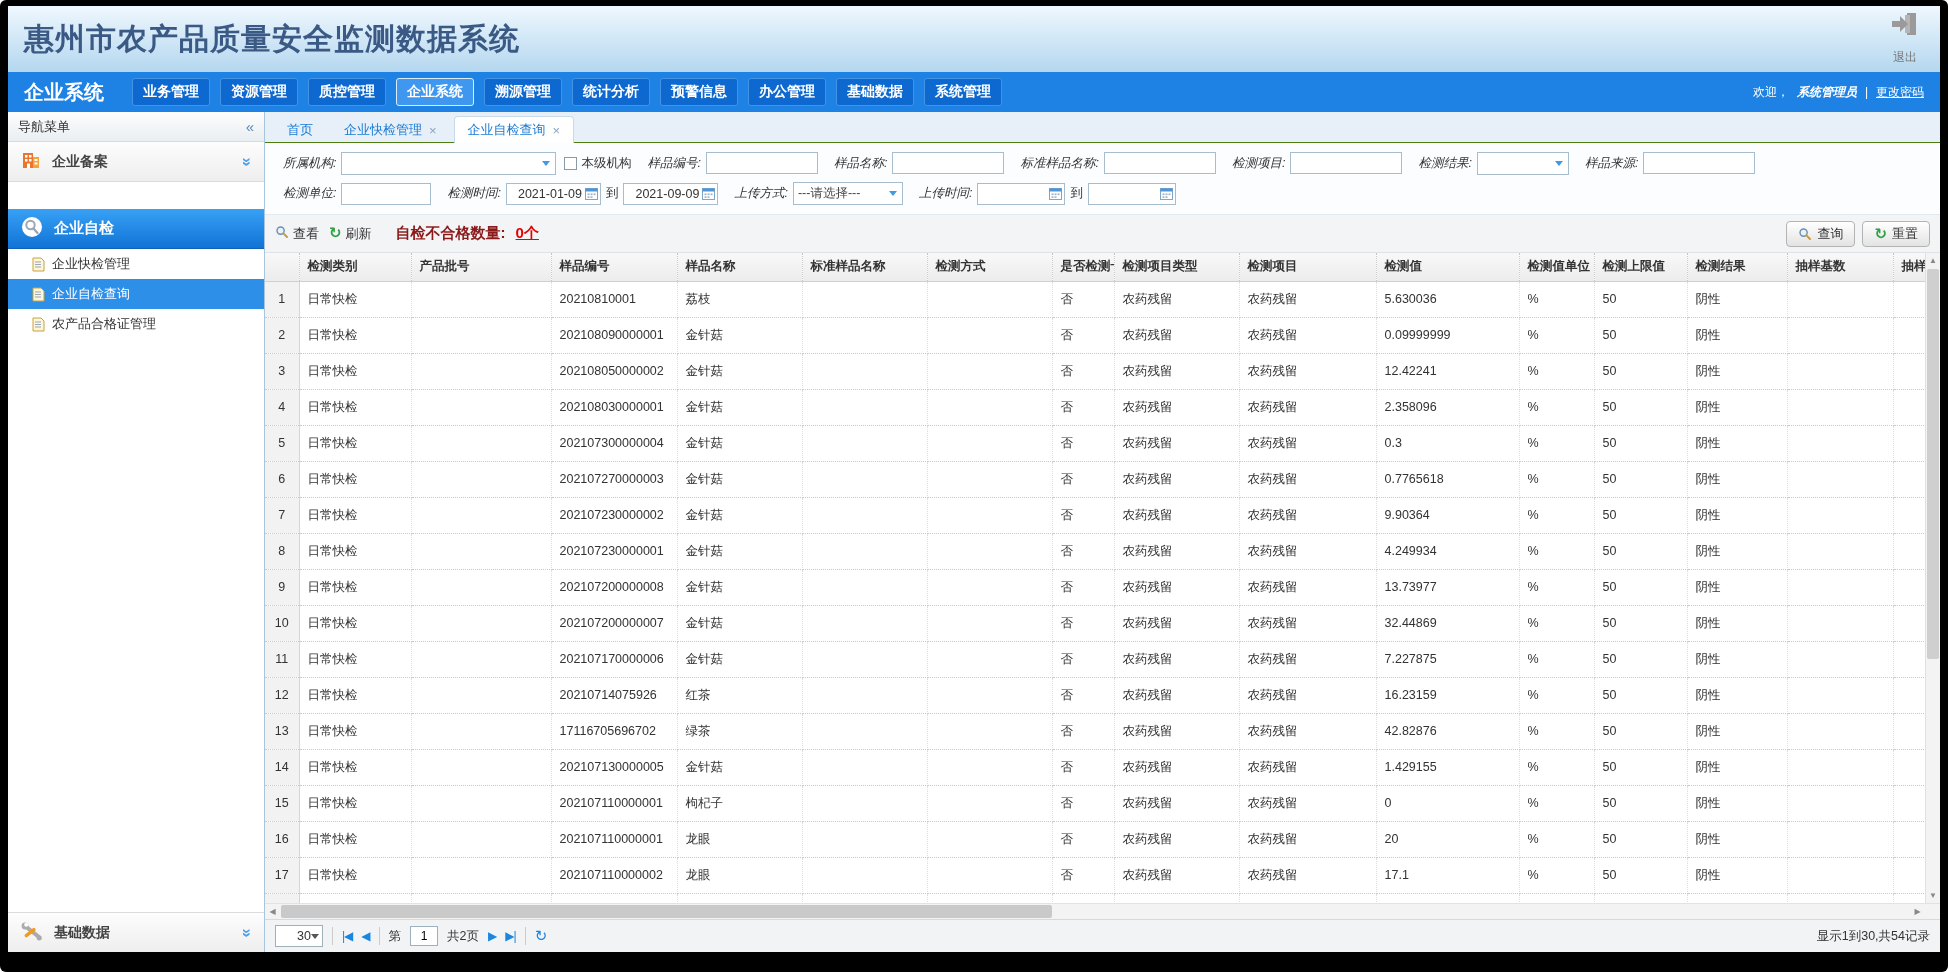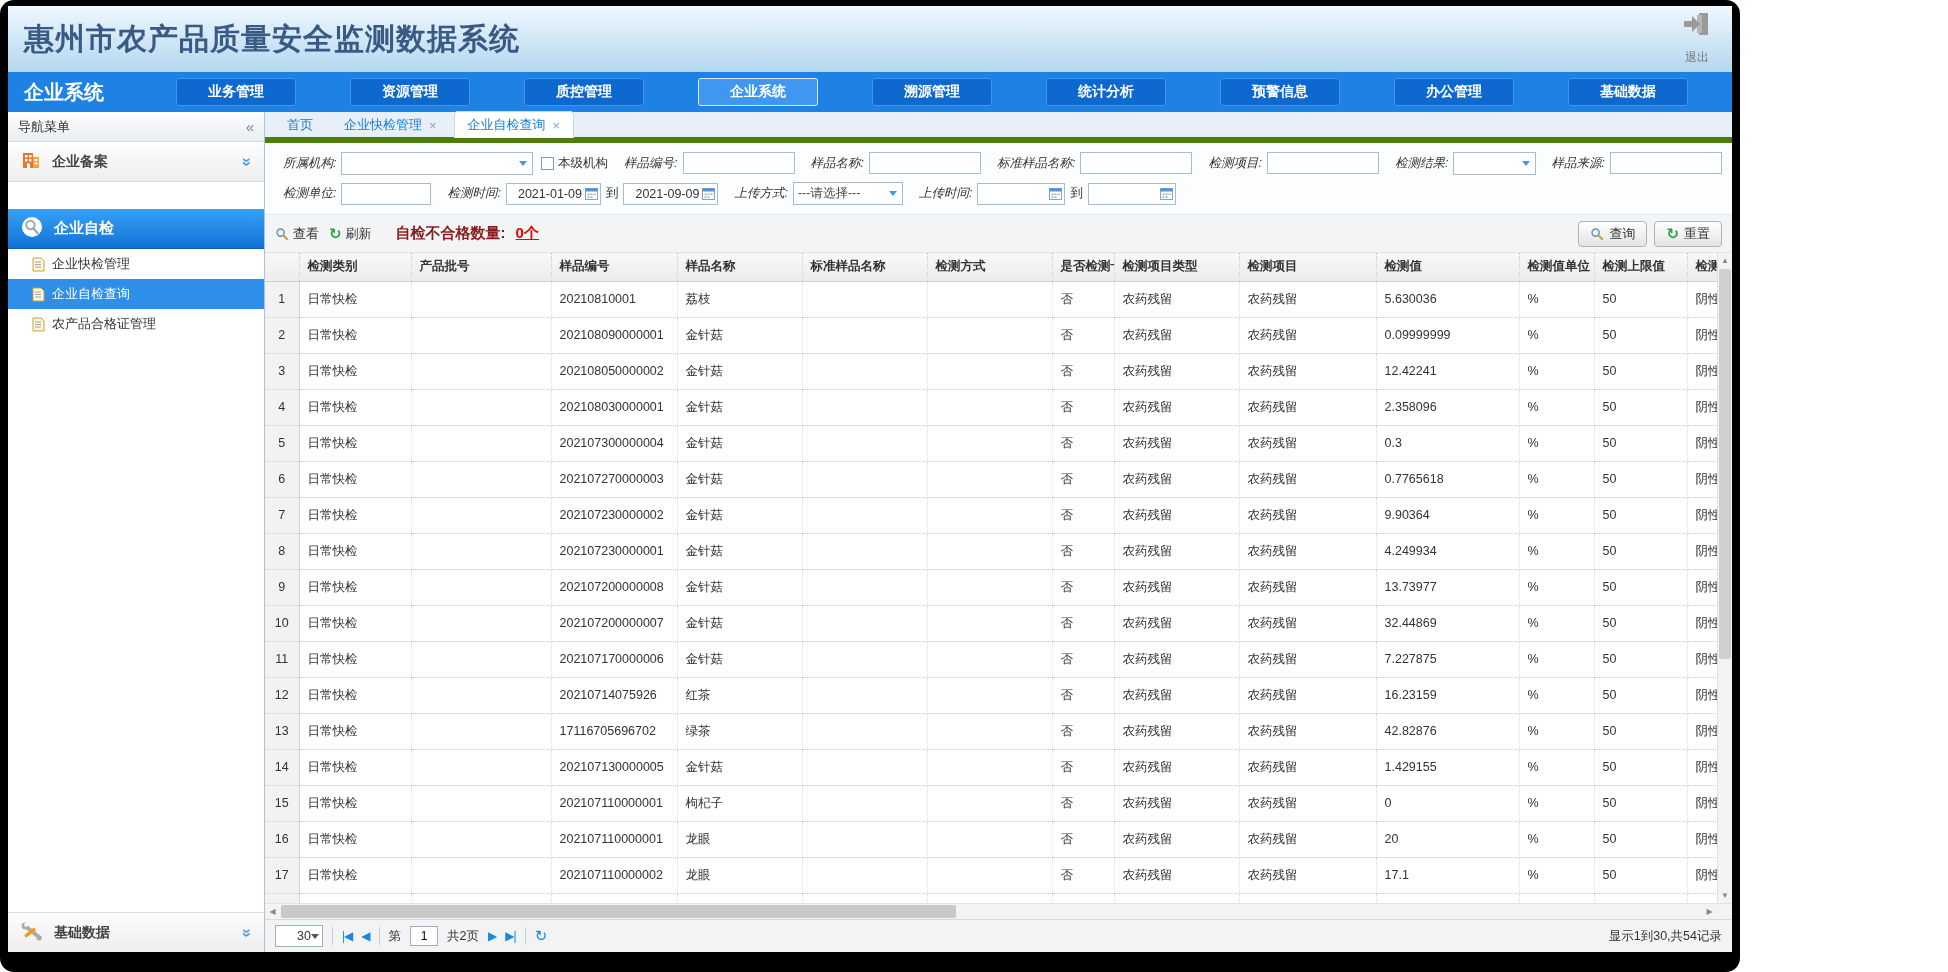--- a/index.html
+++ b/index.html
@@ -1,29 +1,29 @@
 <!DOCTYPE html>
 <html><head>
 <meta charset="utf-8">
 <style>
   * { margin:0; padding:0; box-sizing:border-box; }
   html,body { width:1948px; height:972px; background:#fff; font-family:"Liberation Sans","DejaVu Sans",sans-serif; }
-  .frame { width:1740px; height:972px; background:#000; border-radius:14px; padding:6px 8px 20px 8px; }
+  .frame { width:1948px; height:972px; background:#000; border-radius:6px; padding:6px 8px 20px 8px; }
   .app { width:100%; height:100%; background:#fff; display:flex; flex-direction:column; overflow:hidden; }
 
   
   .top-header { height:66px; flex:0 0 66px; background:linear-gradient(#eff8fe,#b4d7ef); display:flex; align-items:center; justify-content:space-between; padding:0 20px 0 16px; }
   .app-title { font-size:30px; font-weight:bold; color:#3a5a85; letter-spacing:1px; }
   .logout { display:flex; flex-direction:column; align-items:center; gap:10px; color:#777; font-size:12px; cursor:pointer; }
 
   
   .navbar { height:40px; flex:0 0 40px; background:#1e82e4; display:flex; align-items:center; padding:0 16px; color:#fff; }
   .sys-label { font-size:20px; font-weight:bold; margin-right:28px; white-space:nowrap; }
   .nav-items { display:flex; gap:10px; align-items:center; }
-  .nav-item { background:#0d68cf; border:1px solid #4392e4; border-radius:3px; padding:4px 31px; font-size:14px; font-weight:bold; cursor:pointer; white-space:nowrap;margin-left:44px; }
+  .nav-item { background:#0d68cf; border:1px solid #4392e4; border-radius:3px; padding:4px 10px; font-size:14px; font-weight:bold; cursor:pointer; white-space:nowrap; }
   .nav-item.active { background:#3f97ef; border-color:#d9edfc; }
   .nav-right { margin-left:auto; display:flex; align-items:center; gap:8px; font-size:12px; white-space:nowrap; }
   .nav-user { font-weight:bold; font-style:italic; }
   .change-pwd { text-decoration:underline; cursor:pointer; color:#fff; }
 
   
   .body { flex:1; display:flex; min-height:0; }
 
   
   aside { width:257px; flex:0 0 257px; background:#fff; border-right:1px solid #a9c5dc; display:flex; flex-direction:column; }
@@ -33,21 +33,21 @@
   .group .chev { margin-left:auto; color:#4da0e8; transform:rotate(90deg); font-size:16px; font-weight:bold; }
   .group.active { background:linear-gradient(#38a1f5,#1173d6); color:#fff; font-size:15px; border-bottom:1px solid #1062b8;margin-top:27px; }
   .sub-item { height:30px; flex:0 0 30px; display:flex; align-items:center; gap:7px; padding-left:24px; font-size:13px; color:#333; cursor:pointer; background:#fff; }
   .sub-item.active { background:#2e8fe8; color:#fff; }
   .side-spacer { flex:1; }
   .group.bottom { border-top:1px solid #dcdcdc; border-bottom:none; }
 
   
   main { flex:1; display:flex; flex-direction:column; min-width:0; background:#fff; }
 
-  .tabbar { height:31px; flex:0 0 31px; background:#e7f0f8; border-bottom:6px solid #4d7c0f; display:flex; align-items:flex-end; padding-left:8px; gap:3px; }
+  .tabbar { height:31px; flex:0 0 31px; background:#e7f0f8; border-bottom:1px solid #4d7c0f; display:flex; align-items:flex-end; padding-left:8px; gap:3px; }
   .tab { height:27px; display:flex; align-items:center; gap:7px; padding:0 13px; font-size:13px; color:#1a7ad4; cursor:pointer; border:1px solid transparent; border-bottom:none; border-radius:4px 4px 0 0; position:relative; top:1px; }
   .tab.active { background:#fff; border-color:#c8daea; }
   .tab-close { color:#8aa4bd; font-size:13px; }
 
   
   .filters { flex:0 0 72px; background:#fbfdff; border-bottom:1px solid #e2eaf1; padding:5px 10px; display:flex; flex-direction:column; justify-content:space-around; }
   .frow { display:flex; align-items:center; font-size:12.5px; color:#333; white-space:nowrap; }
   .flabel { margin-left:16px; margin-right:5px;font-style:italic; }
   .flabel.first { margin-left:8px; }
   input.txt { height:22px; border:1px solid #a7bccd; width:112px; padding:0 11px; font-size:12.5px; color:#333; background:#fff; }
@@ -56,21 +56,21 @@
   .sel { height:23px; border:1px solid #a7bccd; background:#fff; display:flex; align-items:center; cursor:pointer; position:relative; }
   .sel .sel-text { flex:1; padding:0 4px; font-size:12.5px; color:#444; overflow:hidden; }
   .caret { width:0; height:0; border-left:4px solid transparent; border-right:4px solid transparent; border-top:5px solid #3d9be9; margin-right:5px; flex:0 0 auto; }
   .datebox { position:relative; display:inline-flex; align-items:center; }
   .datebox svg { position:absolute; right:3px; cursor:pointer; }
   .cb { width:13px; height:13px; border:1px solid #8b9aa7; background:#fff; display:inline-block; margin-right:4px; cursor:pointer; }
   .to-label { margin:0 5px; }
 
   
   .toolbar { flex:0 0 38px; background:#f2f4f6; border-bottom:1px solid #dfe3e7; display:flex; align-items:center; padding:0 10px; gap:10px; }
-  .tool-link { display:flex; align-items:center; gap:4px; font-size:13px; color:#333; cursor:pointer; }
+  .tool-link { display:flex; gap:4px; font-size:13px; color:#333; cursor:pointer; }
   .refresh-glyph { color:#2fa143; font-weight:bold; font-size:15px; line-height:1; }
   .fail-label { color:#8b1a1a; font-weight:bold; font-size:15px; margin-left:14px; }
   .fail-value { color:#e60000; font-weight:bold; font-size:15px; text-decoration:underline; cursor:pointer; }
   .toolbar .right { margin-left:auto; display:flex; gap:7px; }
   .btn { display:flex; align-items:center; gap:5px; background:linear-gradient(#ffffff,#e3e3e3); border:1px solid #b3b3b3; border-radius:4px; padding:3px 11px; font-size:13px; color:#333; cursor:pointer; }
 
   
   .table-region { flex:1; position:relative; overflow:hidden; min-height:0; }
   table { border-collapse:collapse; table-layout:fixed; width:1688px; font-size:12.5px; color:#333; }
   thead th { height:28px; background:linear-gradient(#f8f8f8,#ececec); border-bottom:1px solid #d0d0d0; border-right:1px dotted #c6c6c6; font-weight:bold; text-align:left; padding:0 8px; white-space:nowrap; overflow:hidden; }

